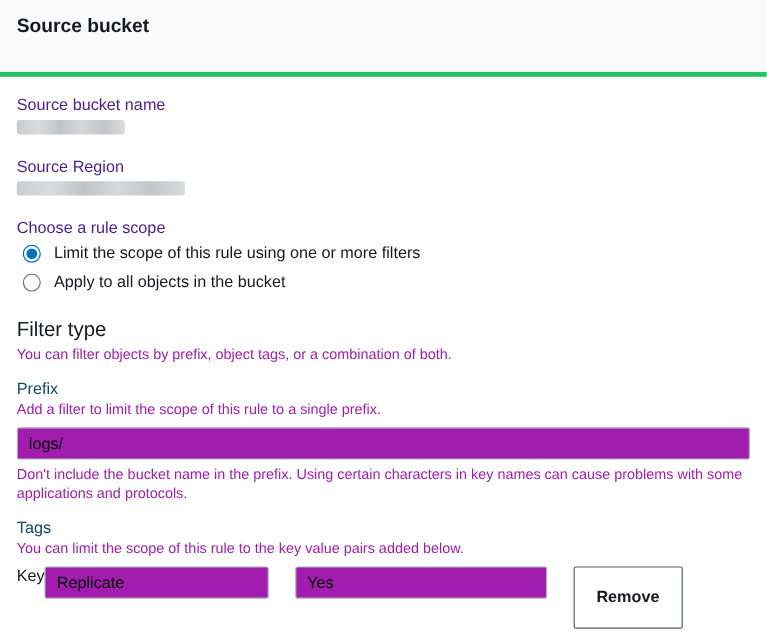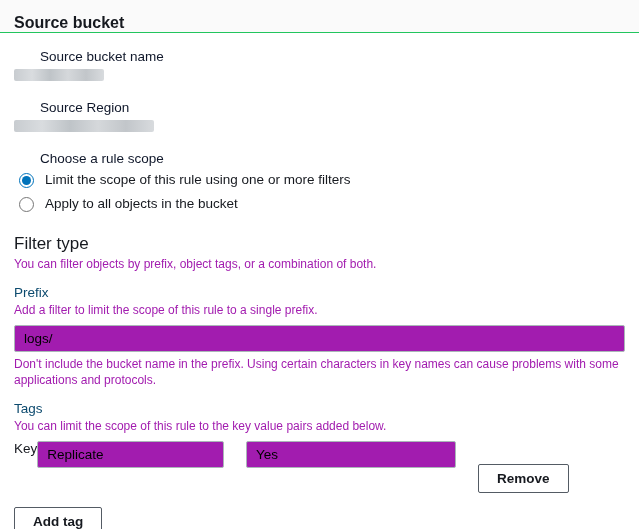--- a/index.html
+++ b/index.html
@@ -7,31 +7,31 @@
     margin: 0;
     font-family: "Amazon Ember", "Helvetica Neue", Arial, sans-serif;
     font-size: 14px;
     color: #16191f;
     background: #fff;
     width: 639px;
   }
   .panel { padding: 0 14px 20px 14px; }
   .panel-header {
     background: #fafafa;
-    border-bottom: 1px solid #22c55e;
-    padding: 14px 14px 0 14px;
+    border-bottom: 4px solid #22c55e;
+    padding: 14px 14px 28px 14px;
     margin: 0 -14px 16px -14px;
   }
   .panel-header h2 {
     margin: 0;
     font-size: 16px;
     font-weight: 700;
   }
   .field-block { margin-bottom: 16px; }
-  .field-label { font-size: 13.5px; color: #0f172a; margin-bottom: 4px; margin-left: 26px; }
+  .field-label { font-size: 13.5px; color: #4c1d95; margin-bottom: 4px; }
   .blurred {
     display: inline-block;
     height: 12px;
     border-radius: 2px;
     background: linear-gradient(90deg,#c8ccd0 0%,#d9dcdf 20%,#bfc4c8 40%,#d5d8db 60%,#c2c6ca 80%,#d8dbde 100%);
     filter: blur(0.5px);
   }
   .radio-group label {
     display: flex;
     align-items: center;
@@ -85,21 +85,21 @@
   .btn {
     padding: 6px 18px;
     font-size: 13.5px;
     background: #fff;
     border: 1px solid #545b64;
     border-radius: 2px;
     cursor: pointer;
     font-weight: 700;
     color: #16191f;
   }
-  .remove-wrap { display:flex; align-items:flex-end; height:52px; }
+  .remove-wrap { display:flex; height:52px; }
 </style>
 </head>
 <body>
 
 <div class="panel">
 
   <div class="panel-header">
     <h2>Source bucket</h2>
   </div>
 

